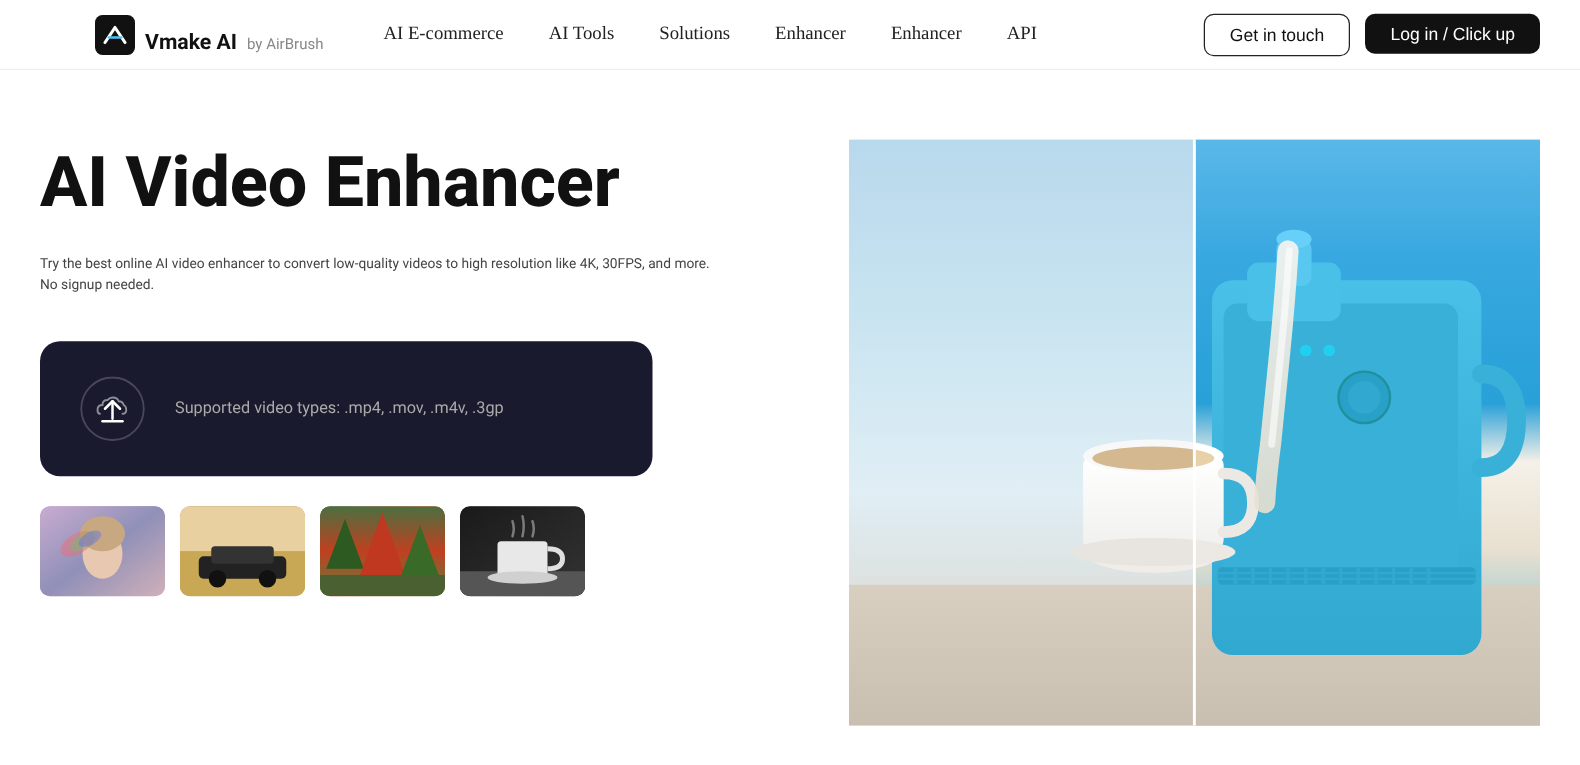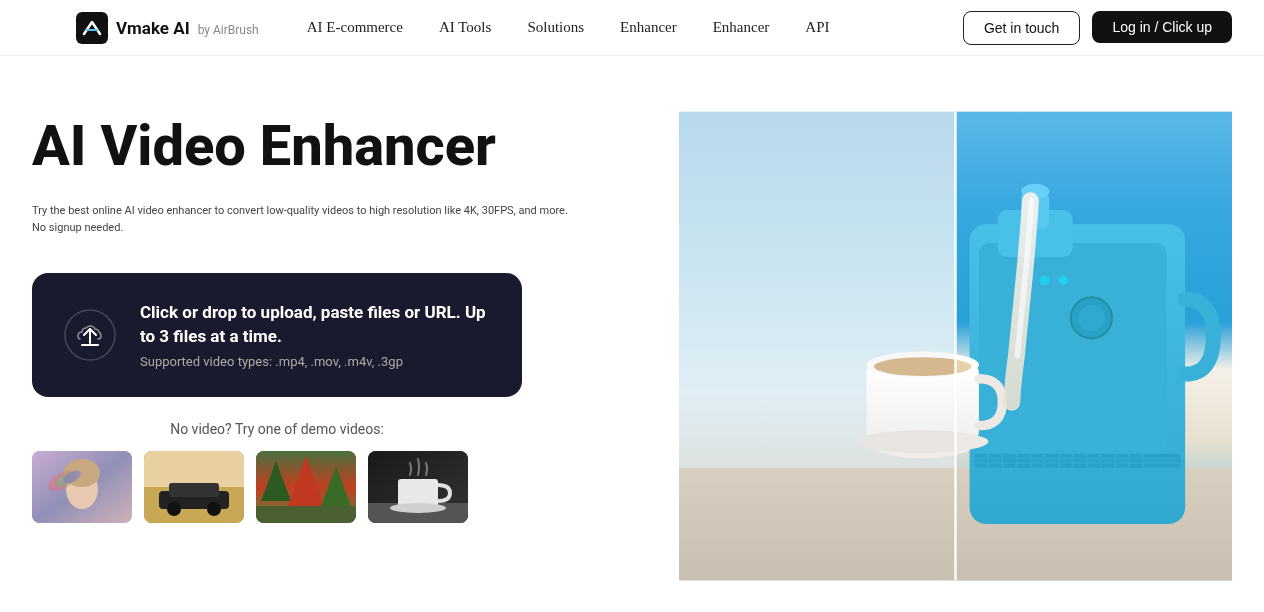--- a/index.html
+++ b/index.html
@@ -11,21 +11,21 @@
       align-items: center;
       padding: 0 32px;
       height: 56px;
       border-bottom: 1px solid #eee;
       background: #fff;
       position: relative;
       z-index: 10;
     }
     .logo-area {
       display: flex;
-      align-items: center;
+      align-items: flex-end;
       gap: 8px;
       margin-right: 48px;
       text-decoration: none;
       padding-left: 44px;
     }
     .logo-icon {
       width: 32px;
       height: 32px;
     }
     .nav-links {
@@ -222,26 +222,24 @@
         <svg width="52" height="52" viewBox="0 0 52 52" fill="none">
           <circle cx="26" cy="26" r="25" stroke="rgba(255,255,255,0.2)" stroke-width="1.5"></circle>
           <path d="M26 34 L26 20" stroke="white" stroke-width="2" stroke-linecap="round"></path>
           <path d="M20 26 L26 20 L32 26" stroke="white" stroke-width="2" stroke-linecap="round" stroke-linejoin="round" fill="none"></path>
           <path d="M18 36 L34 36" stroke="white" stroke-width="2" stroke-linecap="round"></path>
 
           <path d="M16 30 Q14 30 14 27 Q14 23 18 23 Q18 19 22 19 Q24 17 26 17 Q30 17 31 20 Q34 20 35 23 Q37 24 37 27 Q37 30 34 30" stroke="rgba(255,255,255,0.5)" stroke-width="1.5" fill="none" stroke-linecap="round"></path>
         </svg>
       </div>
       <div>
-        <div class="upload-text-main">Click or drop to upload, paste files or URL. Up to 3 files at a time.</div>
         <div class="upload-text-sub">Supported video types: .mp4, .mov, .m4v, .3gp</div>
       </div>
     </div>
 
-    <p class="demo-label">No video? Try one of demo videos:</p>
 
     <div class="demo-thumbnails">
 
       <div class="demo-thumb thumb-1">
         <svg width="100" height="72" viewBox="0 0 100 72">
           <defs>
             <linearGradient id="g1" x1="0%" y1="0%" x2="100%" y2="100%">
               <stop offset="0%" stop-color="#c9acd0"></stop>
               <stop offset="50%" stop-color="#9090b8"></stop>
               <stop offset="100%" stop-color="#d0b0b8"></stop>

